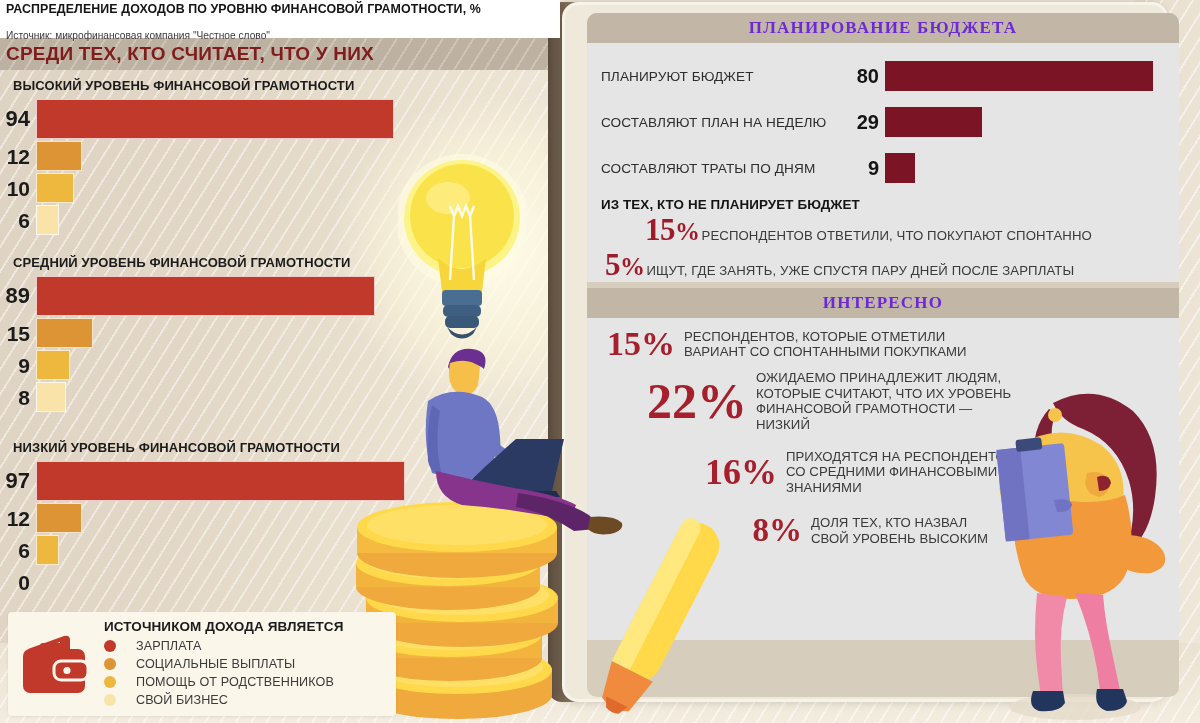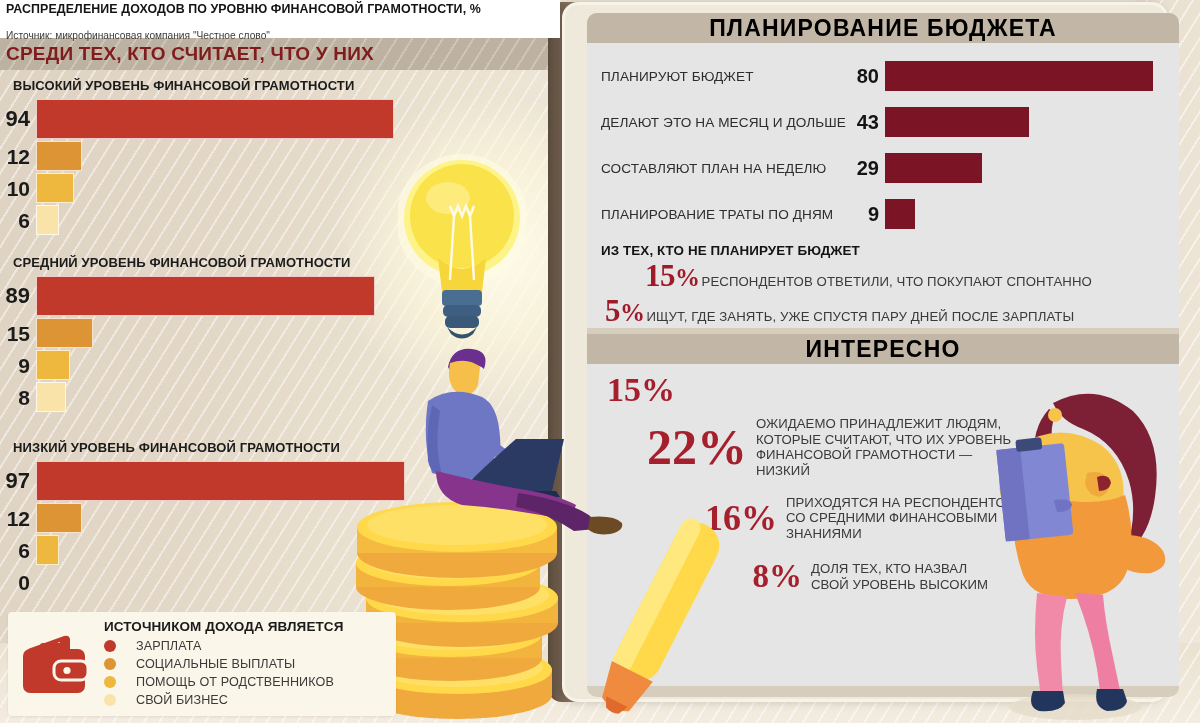--- a/index.html
+++ b/index.html
@@ -135,21 +135,21 @@
   .board-inner {
     position:absolute; left:22px; top:8px; width:592px; height:684px;
     background:#d6cdbd; border-radius:10px; overflow:hidden;
   }
 
   .sec-band {
     height:30px; background:#c2b6a6; display:flex; align-items:center; justify-content:center;
     position:relative;
   }
   .sec-band span {
-    font-size:23px; font-weight:700; color:#000000; letter-spacing:1.2px;
+    font-size:17px; font-weight:700; color:#6d28d9; letter-spacing:1.2px;font-family:Liberation Serif, serif;
   }
   .sec-white { background:#e5e5e5; }
 
   .budget-rows { padding:10px 14px 4px 14px; }
   .brow { display:flex; align-items:center; height:46px; }
   .blabel { width:252px; font-size:13.6px; color:#2d2d2d; letter-spacing:.1px; white-space:nowrap; }
   .bval { width:32px; text-align:right; padding-right:6px; font-size:20px; font-weight:700; color:#141414; }
   .bbar { height:30px; background:#7b1424; }
 
   .sub-head {
@@ -398,31 +398,26 @@
           <span>ПЛАНИРОВАНИЕ БЮДЖЕТА</span>
         </div>
         <div class="sec-white">
           <div class="budget-rows" id="budget-rows">
               <div class="brow">
                 <div class="blabel">ПЛАНИРУЮТ БЮДЖЕТ</div>
                 <div class="bval">80</div>
                 <div class="bbar" style="width: 268px; background: rgb(123, 20, 36);"></div>
               </div>
               <div class="brow">
-                <div class="blabel">ДЕЛАЮТ ЭТО НА МЕСЯЦ И ДОЛЬШЕ</div>
-                <div class="bval">43</div>
-                <div class="bbar" style="width: 144.05px; background: rgb(123, 20, 36);"></div>
-              </div>
-              <div class="brow">
                 <div class="blabel">СОСТАВЛЯЮТ ПЛАН НА НЕДЕЛЮ</div>
                 <div class="bval">29</div>
                 <div class="bbar" style="width: 97.15px; background: rgb(123, 20, 36);"></div>
               </div>
               <div class="brow">
-                <div class="blabel">ПЛАНИРОВАНИЕ ТРАТЫ ПО ДНЯМ</div>
+                <div class="blabel">СОСТАВЛЯЮТ ТРАТЫ ПО ДНЯМ</div>
                 <div class="bval">9</div>
                 <div class="bbar" style="width: 30.15px; background: rgb(123, 20, 36);"></div>
               </div>
             </div>
           <div class="sub-head">ИЗ ТЕХ, КТО НЕ ПЛАНИРУЕТ БЮДЖЕТ</div>
           <div id="budget-stats">
               <div class="stat-line" style="padding-left: 58px;">
                 <span class="big-pct">15<span class="sym">%</span></span>
                 <span class="stat-text">РЕСПОНДЕНТОВ ОТВЕТИЛИ, ЧТО ПОКУПАЮТ СПОНТАННО</span>
               </div>
@@ -433,20 +428,21 @@
             </div>
         </div>
 
         <div class="sec-band" style="margin-top:6px;">
           <span>ИНТЕРЕСНО</span>
         </div>
         <div class="sec-white" style="height:322px; padding-top:4px;">
           <div id="facts">
               <div class="fact" style="padding: 6px 8px 8px 10px;">
                 <div class="num" style="font-size: 34px; width: 78px;">15%</div>
+                <div class="txt">РЕСПОНДЕНТОВ, КОТОРЫЕ ОТМЕТИЛИ<br>ВАРИАНТ СО СПОНТАННЫМИ ПОКУПКАМИ</div>
               </div>
               <div class="fact" style="padding: 2px 8px 6px 10px;">
                 <div class="num" style="font-size: 50px; width: 150px;">22%</div>
                 <div class="txt">ОЖИДАЕМО ПРИНАДЛЕЖИТ ЛЮДЯМ,<br>КОТОРЫЕ СЧИТАЮТ, ЧТО ИХ УРОВЕНЬ<br>ФИНАНСОВОЙ ГРАМОТНОСТИ —<br>НИЗКИЙ</div>
               </div>
               <div class="fact" style="padding: 10px 8px 6px 10px;">
                 <div class="num" style="font-size: 36px; width: 180px;">16%</div>
                 <div class="txt">ПРИХОДЯТСЯ НА РЕСПОНДЕНТОВ<br>СО СРЕДНИМИ ФИНАНСОВЫМИ<br>ЗНАНИЯМИ</div>
               </div>
               <div class="fact" style="padding: 14px 8px 4px 10px;">

